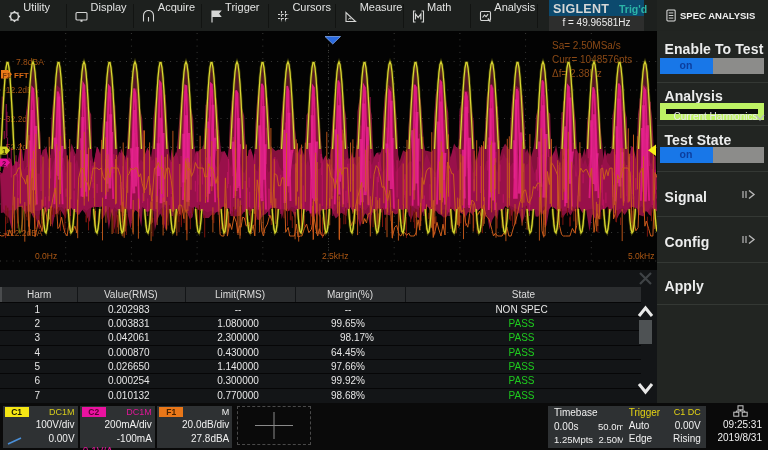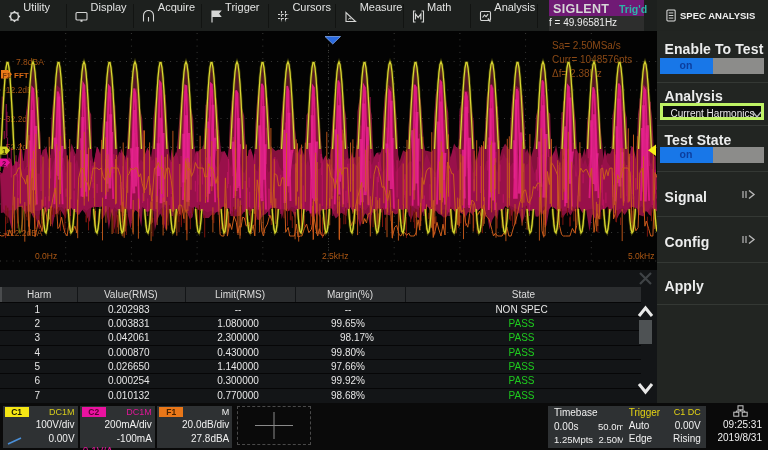--- a/index.html
+++ b/index.html
@@ -67,24 +67,24 @@
 <div style="position:absolute;left:66.0px;top:4px;width:1px;height:24px;background:#121412"></div>
     <div style="position:absolute;left:133.3px;top:4px;width:1px;height:24px;background:#121412"></div>
     <div style="position:absolute;left:200.6px;top:4px;width:1px;height:24px;background:#121412"></div>
     <div style="position:absolute;left:267.9px;top:4px;width:1px;height:24px;background:#121412"></div>
     <div style="position:absolute;left:335.2px;top:4px;width:1px;height:24px;background:#121412"></div>
     <div style="position:absolute;left:402.5px;top:4px;width:1px;height:24px;background:#121412"></div>
     <div style="position:absolute;left:469.8px;top:4px;width:1px;height:24px;background:#121412"></div>
     <div style="position:absolute;left:537.1px;top:4px;width:1px;height:24px;background:#121412"></div>
 </div>
 
-<div class="abs" style="left:549px;top:0;width:95px;height:39px;background:#701a75">
+<div class="abs" style="left:549px;top:0;width:95px;height:39px;background:#0c4a6e">
   <div class="abs" style="left:4px;top:2px;font-size:12.5px;font-weight:bold;letter-spacing:.3px;color:#d6d7d6">SIGLENT</div>
   <div class="abs" style="left:70px;top:3px;font-size:10.5px;font-weight:bold;color:#2cb5a8">Trig'd</div>
-  <div class="abs" style="left:0px;top:16px;width:95px;height:15px;background:#2d2e2d;color:#ececec;font-size:10px;text-align:left;line-height:14px">f = 49.96581Hz</div>
+  <div class="abs" style="left:0px;top:16px;width:95px;height:15px;background:#2d2e2d;color:#ececec;font-size:10px;text-align:center;line-height:14px">f = 49.96581Hz</div>
 </div>
 
 <div class="abs" style="left:0;top:31px;width:657px;height:239px;background:#030303">
 <svg width="657" height="239" viewBox="0 0 657 239">
   <defs>
         <clipPath id="yv">
           <rect x="0" y="0" width="657" height="118"></rect>
           <rect x="39.2" y="178" width="13" height="61"></rect>
           <rect x="64.8" y="178" width="13" height="61"></rect>
           <rect x="90.2" y="178" width="13" height="61"></rect>
@@ -205,21 +205,21 @@
     <div style="position:absolute;left:0;top:45.9px;width:641px;height:1px;background:#060607"></div>
     <div class="tc" style="left:-17.799999999999997px;top:62.4px;width:110px">3</div>
     <div class="tc" style="left:73.80000000000001px;top:62.4px;width:110px">0.042061</div>
     <div class="tc" style="left:183px;top:62.4px;width:110px">2.300000</div>
     <div class="tc" style="left:302px;top:62.4px;width:110px">98.17%</div>
     <div class="tc p" style="left:466.5px;top:62.4px;width:110px">PASS</div>
     <div style="position:absolute;left:0;top:60.2px;width:641px;height:1px;background:#060607"></div>
     <div class="tc" style="left:-17.799999999999997px;top:76.8px;width:110px">4</div>
     <div class="tc" style="left:73.80000000000001px;top:76.8px;width:110px">0.000870</div>
     <div class="tc" style="left:183px;top:76.8px;width:110px">0.430000</div>
-    <div class="tc" style="left:293px;top:76.8px;width:110px">99.80%</div>
+    <div class="tc" style="left:293px;top:76.8px;width:110px">64.45%</div>
     <div class="tc p" style="left:466.5px;top:76.8px;width:110px">PASS</div>
     <div style="position:absolute;left:0;top:74.5px;width:641px;height:1px;background:#060607"></div>
     <div class="tc" style="left:-17.799999999999997px;top:91.1px;width:110px">5</div>
     <div class="tc" style="left:73.80000000000001px;top:91.1px;width:110px">0.026650</div>
     <div class="tc" style="left:183px;top:91.1px;width:110px">1.140000</div>
     <div class="tc" style="left:293px;top:91.1px;width:110px">97.66%</div>
     <div class="tc p" style="left:466.5px;top:91.1px;width:110px">PASS</div>
     <div style="position:absolute;left:0;top:88.9px;width:641px;height:1px;background:#060607"></div>
     <div class="tc" style="left:-17.799999999999997px;top:105.4px;width:110px">6</div>
     <div class="tc" style="left:73.80000000000001px;top:105.4px;width:110px">0.000254</div>
@@ -249,21 +249,21 @@
         <path d="M3,4.2 h5 M3,7 h5 M3,9.8 h5" stroke="#e0e0e0" stroke-width="1"></path>
       </svg>
     <div class="abs" style="left:23px;top:10px;font-size:9.5px;font-weight:bold;color:#f0f0f0;white-space:nowrap">SPEC ANALYSIS</div>
   </div>
   <div class="sblbl" style="top:41px">Enable To Test</div>
   <div class="abs" style="left:2.5px;top:57.5px;width:104px;height:16px;background:#8c8c8a">
     <div class="abs" style="left:0;top:0;width:53px;height:16px;background:#1877e8;color:#0c3e9e;font-size:10.5px;font-weight:bold;text-align:center;line-height:15px">on</div>
   </div>
   <div class="abs" style="left:0;top:82px;width:111px;height:1px;background:#343834"></div>
   <div class="sblbl" style="top:87.5px">Analysis</div>
-  <div class="abs" style="left:2.5px;top:102.5px;width:104px;height:17px;background:#0c0e0c;border:3px solid #bef264">
+  <div class="abs" style="left:2.5px;top:102.5px;width:104px;height:17px;background:#0c0e0c;border:6px solid #bef264">
     <div class="abs" style="left:8px;top:2.5px;font-size:10px;color:#e9e9e9">Current Harmonics</div>
     <svg class="abs" style="left:89px;top:5px" width="10" height="8">
         <path d="M1,1 L5,6 L9,1" fill="none" stroke="#b8bcbe" stroke-width="1.3"></path>
       </svg>
   </div>
   <div class="abs" style="left:0;top:124.5px;width:111px;height:1px;background:#343834"></div>
   <div class="sblbl" style="top:131.5px">Test State</div>
   <div class="abs" style="left:2.5px;top:147px;width:104px;height:16px;background:#8c8c8a">
     <div class="abs" style="left:0;top:0;width:53px;height:16px;background:#1877e8;color:#0c3e9e;font-size:10.5px;font-weight:bold;text-align:center;line-height:15px">on</div>
   </div>

